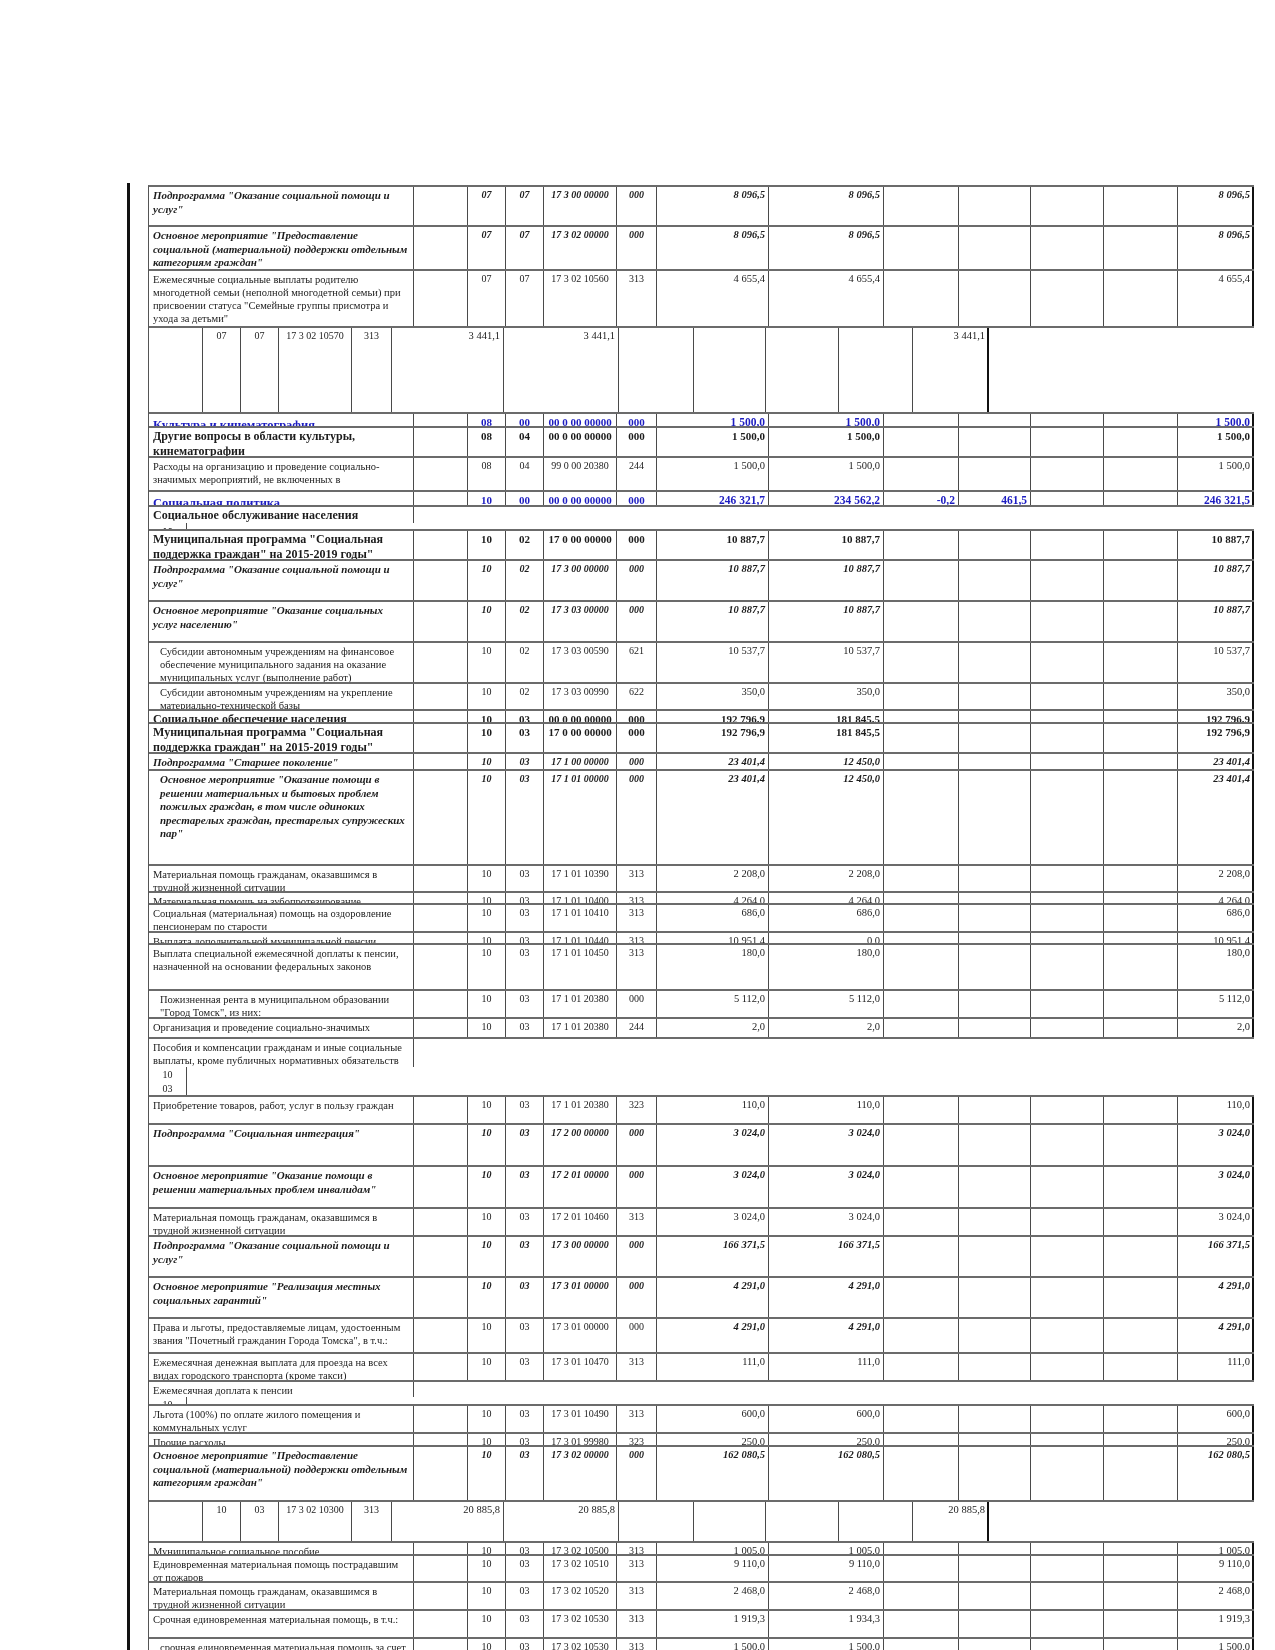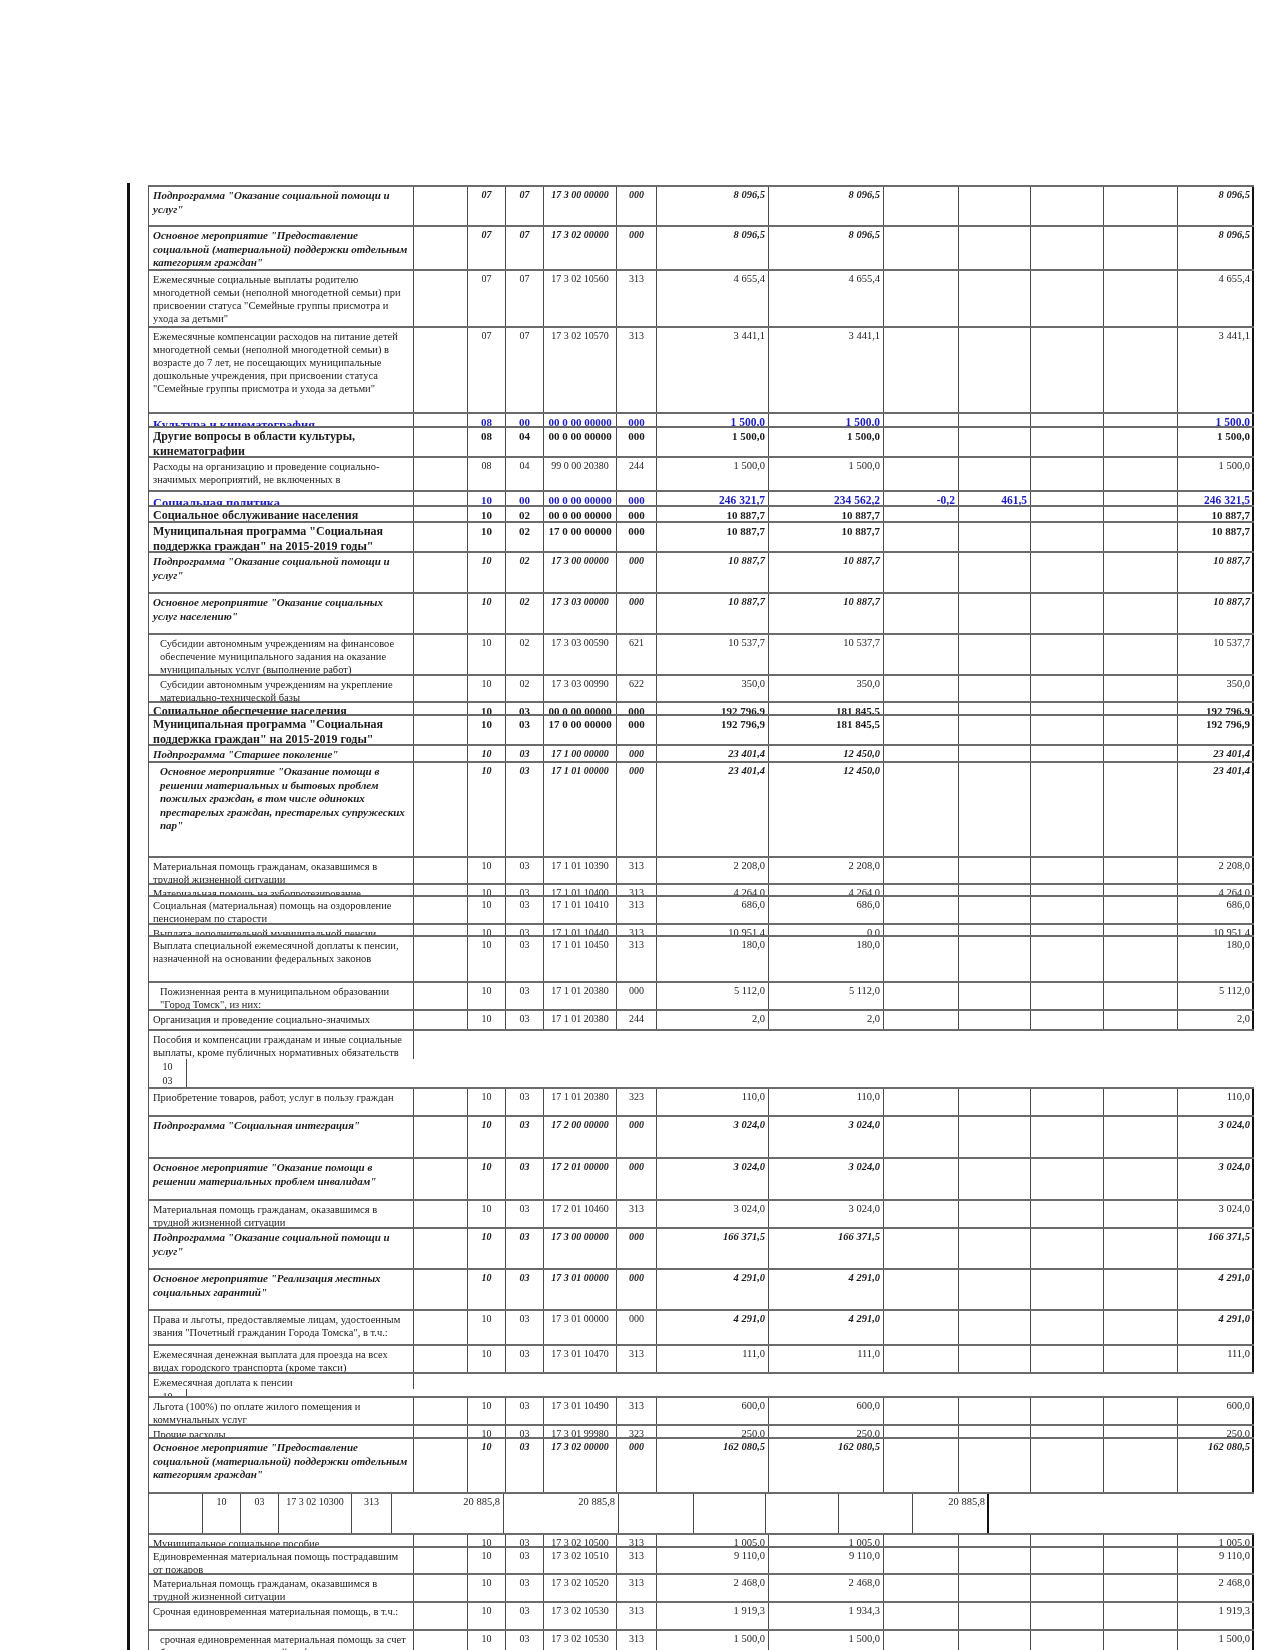--- a/index.html
+++ b/index.html
@@ -89,21 +89,20 @@
     <div class="cell vr  code">313</div>
     <div class="cell v1 num">4 655,4</div>
     <div class="cell v2 num">4 655,4</div>
     <div class="cell v3 num"></div>
     <div class="cell v4 num"></div>
     <div class="cell v5 num"></div>
     <div class="cell v6 num"></div>
     <div class="cell v7 num">4 655,4</div>
   </div>
       <div class="row" style="height: 86px;">
-    <div class="cell name">Ежемесячные компенсации расходов на питание детей многодетной семьи (неполной многодетной семьи) в возрасте до 7 лет, не посещающих муниципальные дошкольные учреждения, при присвоении статуса "Семейные группы присмотра и ухода за детьми"</div>
     <div class="cell c0"></div>
     <div class="cell rz  code">07</div>
     <div class="cell pr  code">07</div>
     <div class="cell csr code">17 3 02 10570</div>
     <div class="cell vr  code">313</div>
     <div class="cell v1 num">3 441,1</div>
     <div class="cell v2 num">3 441,1</div>
     <div class="cell v3 num"></div>
     <div class="cell v4 num"></div>
     <div class="cell v5 num"></div>
@@ -163,21 +162,21 @@
     <div class="cell csr code">00 0 00 00000</div>
     <div class="cell vr  code">000</div>
     <div class="cell v1 num">246 321,7</div>
     <div class="cell v2 num">234 562,2</div>
     <div class="cell v3 num">-0,2</div>
     <div class="cell v4 num">461,5</div>
     <div class="cell v5 num"></div>
     <div class="cell v6 num"></div>
     <div class="cell v7 num">246 321,5</div>
   </div>
-      <div class="row bold" style="height: 16px;">
+      <div class="row bold" style="height: 24px; flex-direction: column;">
     <div class="cell name">Социальное обслуживание населения</div>
     <div class="cell c0"></div>
     <div class="cell rz  code">10</div>
     <div class="cell pr  code">02</div>
     <div class="cell csr code">00 0 00 00000</div>
     <div class="cell vr  code">000</div>
     <div class="cell v1 num">10 887,7</div>
     <div class="cell v2 num">10 887,7</div>
     <div class="cell v3 num"></div>
     <div class="cell v4 num"></div>

